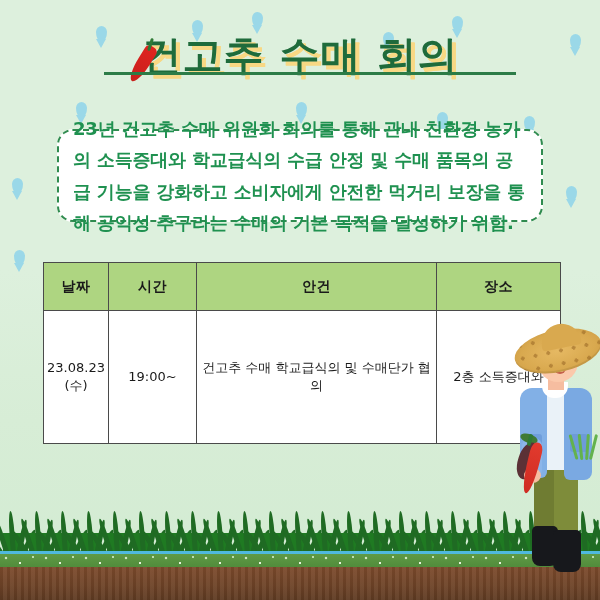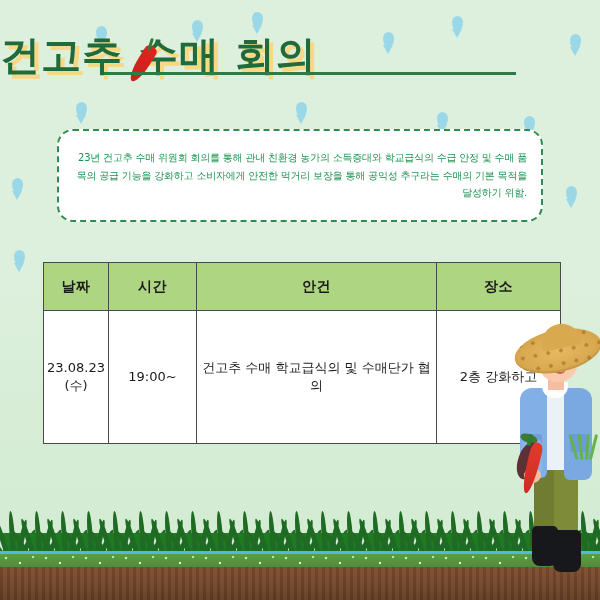--- a/index.html
+++ b/index.html
@@ -47,20 +47,21 @@
     border-right: 5.5px solid transparent;
     border-bottom: 9px solid #8fd4ea;
   }
 
   
   .title-wrap {
     position: absolute;
     left: 0;
     top: 30px;
     width: 600px;
+    text-align: center;
   }
   .chili-title {
     position: absolute;
     left: 128px;
     top: 6px;
     width: 40px;
     height: 48px;
   }
   .poster-title {
     display: inline-block;
@@ -92,25 +93,25 @@
     box-sizing: border-box;
     background: #ffffff;
     border: 2.5px dashed #2f8b4f;
     border-radius: 16px;
     display: flex;
     align-items: center;
     justify-content: center;
     padding: 6px 14px;
   }
   .note-text {
-    font-size: 10px;
-    font-weight: normal;
+    font-size: 18px;
+    font-weight: bold;
     line-height: 1.75;
     color: #1f9150;
-    text-align: right;
+    text-align: left;
     letter-spacing: -.2px;
   }
 
   
   .schedule-table {
     position: absolute;
     left: 43px;
     top: 262px;
     width: 505px;
     border-collapse: collapse;
@@ -352,21 +353,21 @@
       </tr>
     </thead>
     <tbody>
       <tr>
         <td>
           <div>23.08.23</div>
           <div>(수)</div>
         </td>
         <td>19:00~</td>
         <td>건고추 수매 학교급식의 및 수매단가 협의</td>
-        <td>2층 강화하고</td>
+        <td>2층 소득증대와</td>
       </tr>
     </tbody>
   </table>
 
   <div class="grass-band" id="grass-band">
       <div class="tuft" style="left: 0px;">
         <div class="turf-base"></div>
         <div class="blade" style="left: 0px; height: 30px; width: 5px; transform: rotate(-34deg); transform-origin: center bottom;"></div>
         <div class="blade" style="left: 5px; height: 38px; width: 5px; transform: rotate(-18deg); transform-origin: center bottom;"></div>
         <div class="blade" style="left: 11px; height: 44px; width: 5px; transform: rotate(-4deg); transform-origin: center bottom;"></div>

